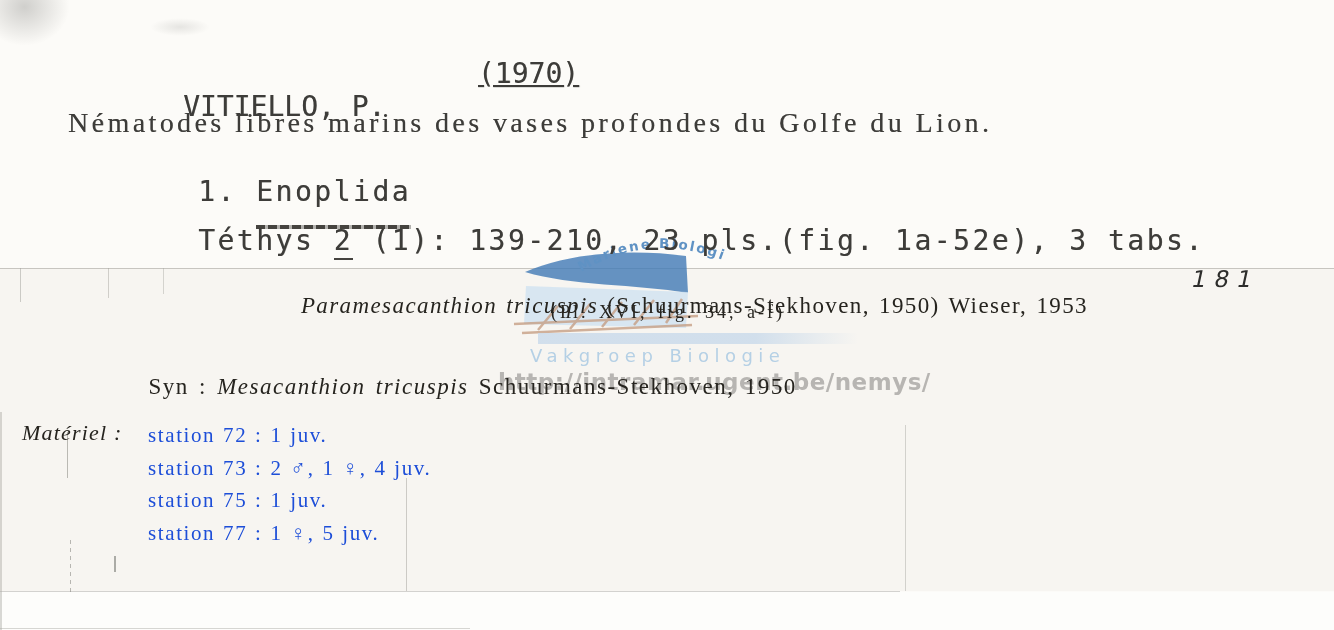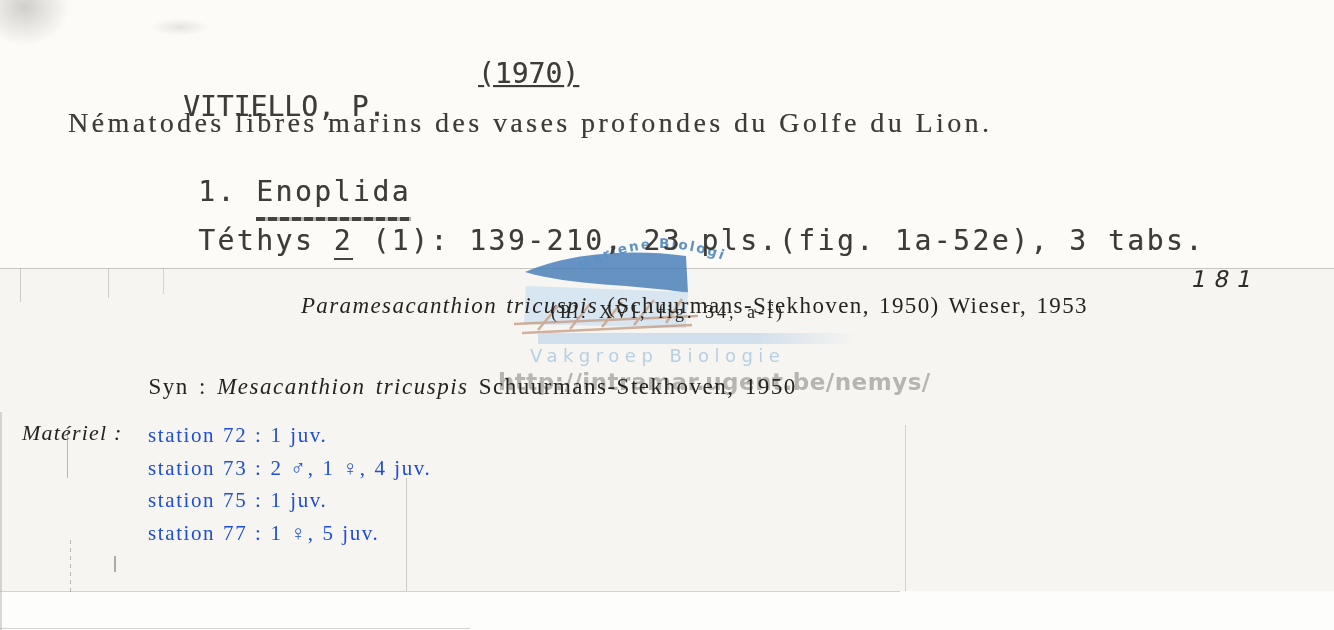--- a/index.html
+++ b/index.html
@@ -35,21 +35,21 @@
   
   .tw{position:absolute;z-index:2;font-family:"DejaVu Sans Mono","Liberation Mono",monospace;
       font-size:28px;color:#3d3c39;white-space:pre;
       text-shadow:0.3px 0.3px 0.5px rgba(60,60,56,.55);}
   .tw-author{left:82px;top:57px;}
   .tw-year{position:absolute;left:396px;top:0;text-decoration:underline;}
   .tw-title{left:68px;top:107px;letter-spacing:3.4px;font-family:Liberation Serif, serif;}
   .tw-subtitle{left:82px;top:142px;letter-spacing:2.5px;}
   .tw-journal{left:82px;top:191px;letter-spacing:2.5px;}
   .u-thick{background-image:repeating-linear-gradient(90deg,#45433f 0 9px,rgba(69,67,63,.4) 9px 12px);
-    background-repeat:no-repeat;background-position:0 100%;background-size:100% 4.5px;padding-bottom:13px;}
+    background-repeat:no-repeat;background-position:0 100%;background-size:100% 4.5px;padding-bottom:21px;}
   .u-thin{border-bottom:2.5px solid #45433f;padding-bottom:1px;}
 
   
   .card-text{color:#26241f;}
   .species-heading{position:absolute;z-index:2;left:40px;top:267px;width:1254px;text-align:center;
     font-size:23px;letter-spacing:1.4px;word-spacing:2px;white-space:pre;}
   .plate-ref{position:absolute;z-index:2;left:28px;top:302px;width:1280px;text-align:center;
     font-size:18px;letter-spacing:3px;word-spacing:3px;}
   .page-number{position:absolute;z-index:2;left:1192px;top:266px;
     font-family:"DejaVu Sans","Liberation Sans",sans-serif;font-size:23px;letter-spacing:8px;

